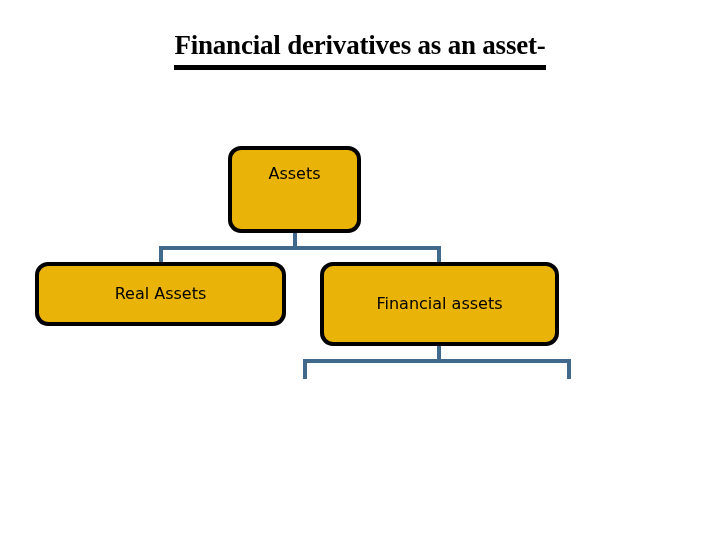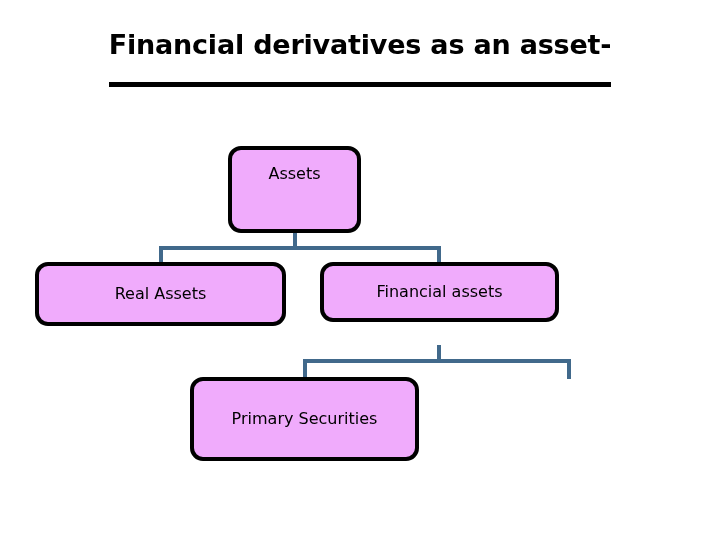--- a/index.html
+++ b/index.html
@@ -35,37 +35,38 @@
     text-align: center;
     font-size: 27px;
     font-weight: bold;
     line-height: 34px;
     letter-spacing: -0.2px;
     white-space: nowrap;
   }
   #slide-title .title-text {
     display: inline-block;
     border-bottom: 5px solid #000000;
-    padding-bottom: 20px;
+    padding-bottom: 3px;
+    font-family: Liberation Serif, serif;
   }
 
   
   #org-chart {
     position: absolute;
     left: 0;
     top: 0;
     width: 720px;
     height: 540px;
   }
 
   
   .node {
     position: absolute;
     box-sizing: border-box;
-    background: #f0abfc;
+    background: #eab308;
     border: 4px solid #000000;
     border-radius: 13px;
     display: flex;
     align-items: center;
     justify-content: center;
     z-index: 3;
   }
   .node .node-label {
     font-size: 16px;
     line-height: 20px;
@@ -88,21 +89,21 @@
     left: 35px;
     top: 262px;
     width: 251px;
     height: 64px;
   }
 
   #node-financial-assets {
     left: 320px;
     top: 262px;
     width: 239px;
-    height: 60px;
+    height: 84px;
   }
 
   #node-primary-securities {
     left: 190px;
     top: 377px;
     width: 229px;
     height: 84px;
   }
 
   #node-derivative-securities {
@@ -159,19 +160,16 @@
     </div>
 
     <div class="node" id="node-real-assets">
       <span class="node-label">Real Assets</span>
     </div>
 
     <div class="node" id="node-financial-assets">
       <span class="node-label">Financial assets</span>
     </div>
 
-    <div class="node" id="node-primary-securities">
-      <span class="node-label">Primary Securities</span>
-    </div>
 
 
   </div>
 </div>
 
 </body></html>

